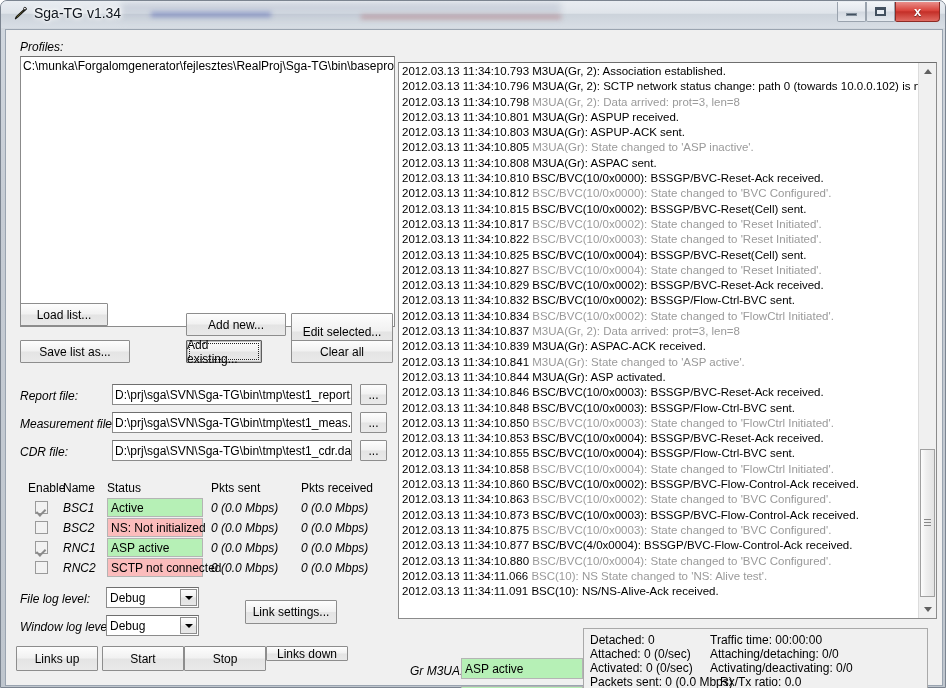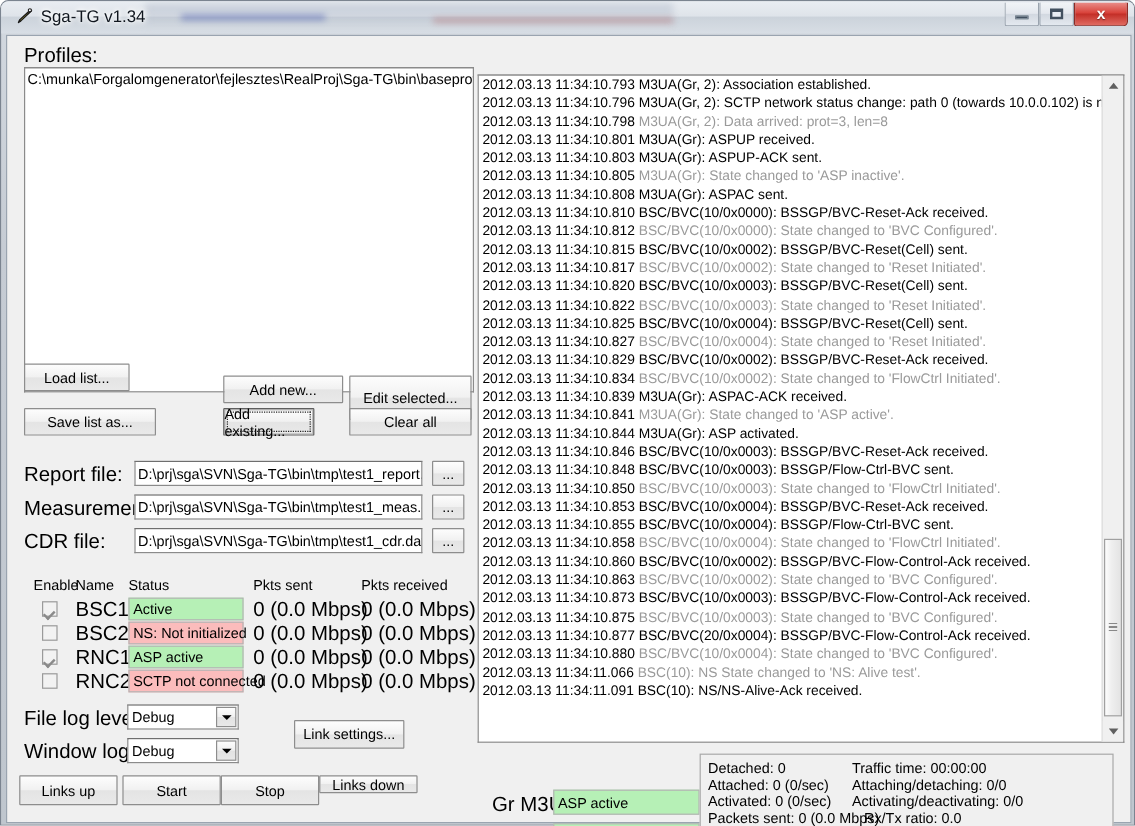--- a/index.html
+++ b/index.html
@@ -81,23 +81,24 @@
     position: absolute; left: 4px; top: 28px;
     width: 938px; height: 657px;
     background: #f0f0f0;
     border: 1px solid #9aa4b0;
     box-sizing: border-box;
   }
 
   
   .lbl {
     position: absolute;
-    font-size: 17px; color: #000;
+    font-size: 12px; color: #000;
     white-space: nowrap;
     line-height: 14px;
+    font-style: italic;
   }
   .btn {
     position: absolute;
     box-sizing: border-box;
     background: linear-gradient(to bottom, #fdfdfd 0%, #f1f1f1 48%, #e4e4e4 52%, #e9e9e9 100%);
     border: 1px solid #8d8d8d;
     border-radius: 1px;
     font-size: 12px; color: #000;
     display: flex; align-items: center; justify-content: center;
     font-family: "Liberation Sans", sans-serif;
@@ -411,40 +412,41 @@
           <div class="logline"><span class="ts">2012.03.13 11:34:10.796  </span><span class="msg">M3UA(Gr, 2): SCTP network status change: path 0 (towards 10.0.0.102) is now</span></div>
           <div class="logline dim"><span class="ts">2012.03.13 11:34:10.798  </span><span class="msg">M3UA(Gr, 2): Data arrived: prot=3, len=8</span></div>
           <div class="logline"><span class="ts">2012.03.13 11:34:10.801  </span><span class="msg">M3UA(Gr): ASPUP received.</span></div>
           <div class="logline"><span class="ts">2012.03.13 11:34:10.803  </span><span class="msg">M3UA(Gr): ASPUP-ACK sent.</span></div>
           <div class="logline dim"><span class="ts">2012.03.13 11:34:10.805  </span><span class="msg">M3UA(Gr): State changed to 'ASP inactive'.</span></div>
           <div class="logline"><span class="ts">2012.03.13 11:34:10.808  </span><span class="msg">M3UA(Gr): ASPAC sent.</span></div>
           <div class="logline"><span class="ts">2012.03.13 11:34:10.810  </span><span class="msg">BSC/BVC(10/0x0000): BSSGP/BVC-Reset-Ack received.</span></div>
           <div class="logline dim"><span class="ts">2012.03.13 11:34:10.812  </span><span class="msg">BSC/BVC(10/0x0000): State changed to 'BVC Configured'.</span></div>
           <div class="logline"><span class="ts">2012.03.13 11:34:10.815  </span><span class="msg">BSC/BVC(10/0x0002): BSSGP/BVC-Reset(Cell) sent.</span></div>
           <div class="logline dim"><span class="ts">2012.03.13 11:34:10.817  </span><span class="msg">BSC/BVC(10/0x0002): State changed to 'Reset Initiated'.</span></div>
-          <div class="logline"><span class="ts">2012.03.13 11:34:10.820  </span><span class="msg">BSC/BVC(10/0x0003): BSSGP/BVC-Reset(Cell) sent.</span></div>
           <div class="logline dim"><span class="ts">2012.03.13 11:34:10.822  </span><span class="msg">BSC/BVC(10/0x0003): State changed to 'Reset Initiated'.</span></div>
           <div class="logline"><span class="ts">2012.03.13 11:34:10.825  </span><span class="msg">BSC/BVC(10/0x0004): BSSGP/BVC-Reset(Cell) sent.</span></div>
           <div class="logline dim"><span class="ts">2012.03.13 11:34:10.827  </span><span class="msg">BSC/BVC(10/0x0004): State changed to 'Reset Initiated'.</span></div>
           <div class="logline"><span class="ts">2012.03.13 11:34:10.829  </span><span class="msg">BSC/BVC(10/0x0002): BSSGP/BVC-Reset-Ack received.</span></div>
+          <div class="logline"><span class="ts">2012.03.13 11:34:10.832  </span><span class="msg">BSC/BVC(10/0x0002): BSSGP/Flow-Ctrl-BVC sent.</span></div>
           <div class="logline dim"><span class="ts">2012.03.13 11:34:10.834  </span><span class="msg">BSC/BVC(10/0x0002): State changed to 'FlowCtrl Initiated'.</span></div>
+          <div class="logline dim"><span class="ts">2012.03.13 11:34:10.837  </span><span class="msg">M3UA(Gr, 2): Data arrived: prot=3, len=8</span></div>
           <div class="logline"><span class="ts">2012.03.13 11:34:10.839  </span><span class="msg">M3UA(Gr): ASPAC-ACK received.</span></div>
           <div class="logline dim"><span class="ts">2012.03.13 11:34:10.841  </span><span class="msg">M3UA(Gr): State changed to 'ASP active'.</span></div>
           <div class="logline"><span class="ts">2012.03.13 11:34:10.844  </span><span class="msg">M3UA(Gr): ASP activated.</span></div>
           <div class="logline"><span class="ts">2012.03.13 11:34:10.846  </span><span class="msg">BSC/BVC(10/0x0003): BSSGP/BVC-Reset-Ack received.</span></div>
           <div class="logline"><span class="ts">2012.03.13 11:34:10.848  </span><span class="msg">BSC/BVC(10/0x0003): BSSGP/Flow-Ctrl-BVC sent.</span></div>
           <div class="logline dim"><span class="ts">2012.03.13 11:34:10.850  </span><span class="msg">BSC/BVC(10/0x0003): State changed to 'FlowCtrl Initiated'.</span></div>
           <div class="logline"><span class="ts">2012.03.13 11:34:10.853  </span><span class="msg">BSC/BVC(10/0x0004): BSSGP/BVC-Reset-Ack received.</span></div>
           <div class="logline"><span class="ts">2012.03.13 11:34:10.855  </span><span class="msg">BSC/BVC(10/0x0004): BSSGP/Flow-Ctrl-BVC sent.</span></div>
           <div class="logline dim"><span class="ts">2012.03.13 11:34:10.858  </span><span class="msg">BSC/BVC(10/0x0004): State changed to 'FlowCtrl Initiated'.</span></div>
           <div class="logline"><span class="ts">2012.03.13 11:34:10.860  </span><span class="msg">BSC/BVC(10/0x0002): BSSGP/BVC-Flow-Control-Ack received.</span></div>
           <div class="logline dim"><span class="ts">2012.03.13 11:34:10.863  </span><span class="msg">BSC/BVC(10/0x0002): State changed to 'BVC Configured'.</span></div>
           <div class="logline"><span class="ts">2012.03.13 11:34:10.873  </span><span class="msg">BSC/BVC(10/0x0003): BSSGP/BVC-Flow-Control-Ack received.</span></div>
           <div class="logline dim"><span class="ts">2012.03.13 11:34:10.875  </span><span class="msg">BSC/BVC(10/0x0003): State changed to 'BVC Configured'.</span></div>
-          <div class="logline"><span class="ts">2012.03.13 11:34:10.877  </span><span class="msg">BSC/BVC(20/0x0004): BSSGP/BVC-Flow-Control-Ack received.</span></div>
+          <div class="logline"><span class="ts">2012.03.13 11:34:10.877  </span><span class="msg">BSC/BVC(4/0x0004): BSSGP/BVC-Flow-Control-Ack received.</span></div>
           <div class="logline dim"><span class="ts">2012.03.13 11:34:10.880  </span><span class="msg">BSC/BVC(10/0x0004): State changed to 'BVC Configured'.</span></div>
           <div class="logline dim"><span class="ts">2012.03.13 11:34:11.066  </span><span class="msg">BSC(10): NS State changed to 'NS: Alive test'.</span></div>
           <div class="logline"><span class="ts">2012.03.13 11:34:11.091  </span><span class="msg">BSC(10): NS/NS-Alive-Ack received.</span></div>
         </div>
       <div class="vscroll">
         <div class="arrow up">
             <span class="tri-up"></span>
           </div>
         <div class="thumb" style="top:386px; height:148px;">
           <div class="grip"></div>

